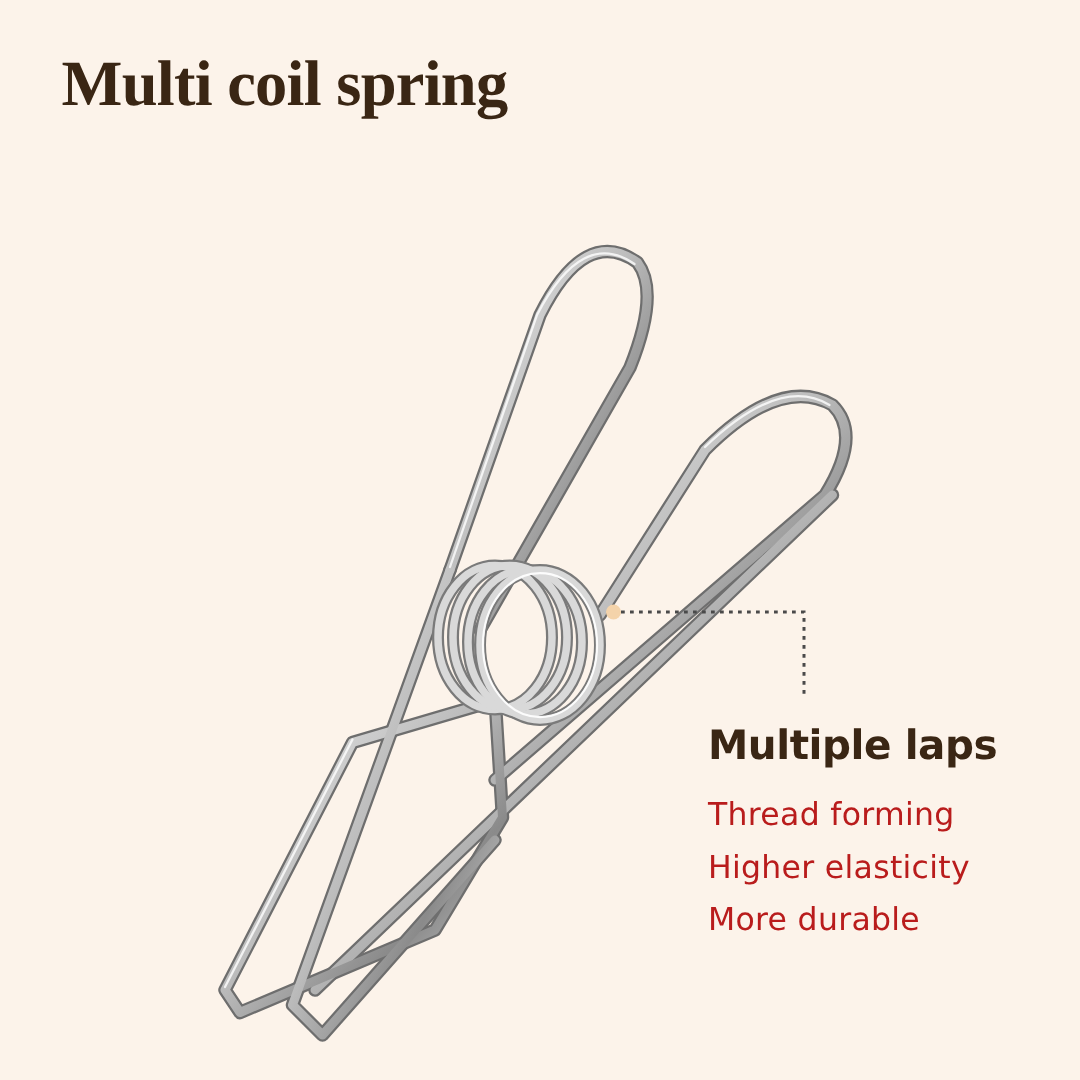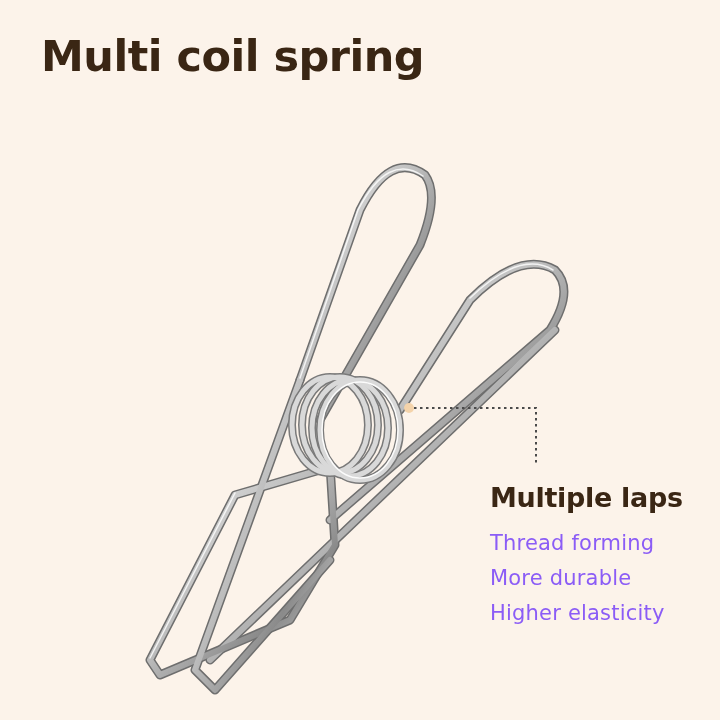--- a/index.html
+++ b/index.html
@@ -10,34 +10,34 @@
       font-family: "DejaVu Sans", "Liberation Sans", sans-serif;
     }
     .headline {
       position: absolute; left: 41px; top: 30px;
       color: #3a2614;
       font-weight: bold;
       font-size: 43px;
       line-height: 53px;
       letter-spacing: -0.5px;
     }
-    .headline div { white-space: nowrap; }
+    .headline div { white-space: nowrap; font-family: Liberation Serif, serif; }
     .clip-svg { position: absolute; left: 0; top: 0; width: 720px; height: 720px; }
     .callout {
-      position: absolute; left: 490px; top: 478px;
+      position: absolute; left: 472px; top: 478px;
       color: #2e2014;
     }
     .callout-title {
       font-weight: bold; font-size: 27px; line-height: 40px;
       color: #3a2614; white-space: nowrap; letter-spacing: -0.3px;
     }
     .callout-list { margin-top: 8px; }
     .callout-item {
       font-size: 21px; line-height: 35px; white-space: nowrap;
-      color: #8b5cf6; letter-spacing: 0.2px;
+      color: #b91c1c; letter-spacing: 0.2px;
     }
   </style>
 </head>
 <body>
 
 <div class="headline">
   <div>Multi coil spring</div>
 </div>
 
 <svg class="clip-svg" viewBox="0 0 720 720" xmlns="http://www.w3.org/2000/svg">
@@ -97,16 +97,16 @@
   </g>
 
   <circle cx="409" cy="408" r="5" fill="#f4d3aa"></circle>
   <path d="M414 408 L536 408 L536 465" fill="none" stroke="#4a4a4a" stroke-width="2" stroke-dasharray="2.5 3.5"></path>
 </svg>
 
 <div class="callout">
   <div class="callout-title">Multiple laps</div>
   <div class="callout-list">
     <div class="callout-item">Thread forming</div>
+    <div class="callout-item">Higher elasticity</div>
     <div class="callout-item">More durable</div>
-    <div class="callout-item">Higher elasticity</div>
   </div>
 </div>
 
 </body></html>

